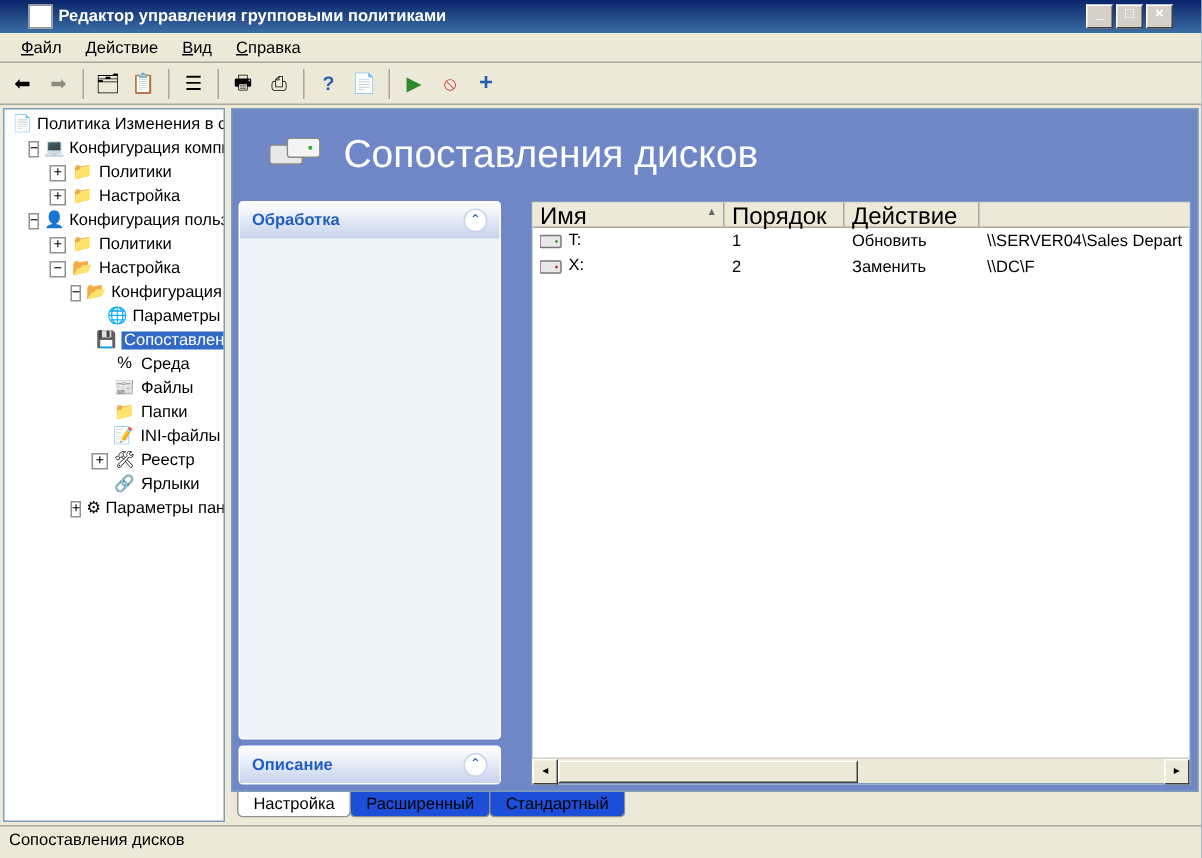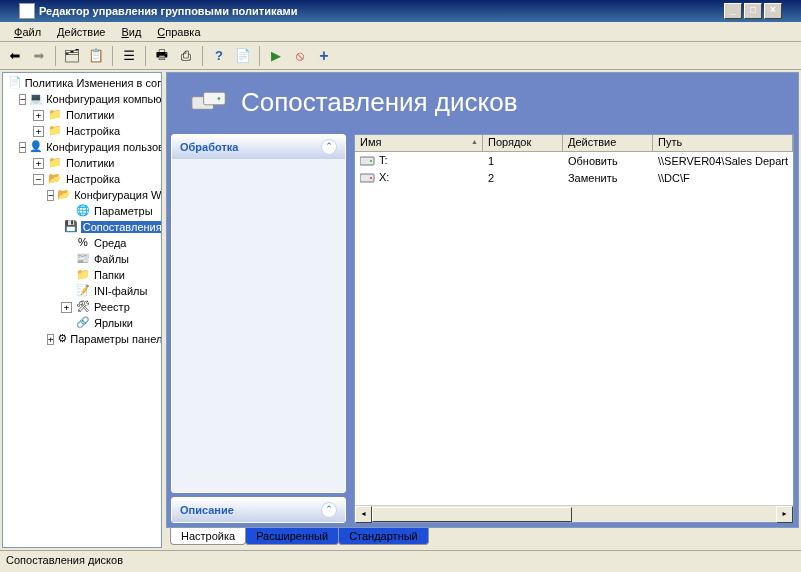--- a/index.html
+++ b/index.html
@@ -20,32 +20,32 @@
 .tree-item .exp { width: 11px; height: 11px; border: 1px solid #919191; background: #fff; text-align: center; line-height: 8px; font-size: 9px; margin-right: 3px; font-family: monospace; }
 .tree-item .noexp { width: 11px; margin-right: 3px; }
 .tree-item .ticon { width: 16px; height: 14px; margin-right: 3px; text-align: center; font-size: 11px; }
 .tree-item.sel .lbl { background: #316ac5; color: #fff; padding: 0 2px; }
 .pad0 { padding-left: 2px; } .pad1 { padding-left: 16px; } .pad2 { padding-left: 30px; } .pad3 { padding-left: 44px; } .pad4 { padding-left: 58px; }
 .right { flex: 1; margin: 2px; display: flex; flex-direction: column; }
 .content { flex: 1; background: #6f87c7; border: 1px solid #7f9db9; padding: 4px; display: flex; flex-direction: column; }
 .header { display: flex; align-items: center; padding: 10px 20px 16px; }
 .header-icon { width: 36px; height: 24px; margin-right: 14px; }
 .header-title { color: #fff; font-size: 26px; font-family: Arial; }
-.body { flex: 1; display: flex; gap: 8px; }
+.body { flex: 1; display: flex; gap: 20px; }
 .leftpanel { width: 175px; display: flex; flex-direction: column; gap: 4px; }
 .panel { background: #eef3fa; border: 1px solid #fff; border-radius: 3px; }
 .panel-hdr { display: flex; align-items: center; justify-content: space-between; padding: 4px 8px; background: linear-gradient(#fff, #c7d3ec); border-radius: 3px 3px 0 0; }
 .panel-hdr .ptitle { color: #215dc6; font-weight: bold; font-size: 11px; }
 .panel-hdr .chev { width: 16px; height: 16px; border-radius: 50%; background: #fff; border: 1px solid #c7d3ec; text-align: center; line-height: 13px; color: #215dc6; font-size: 9px; cursor: pointer; }
 .panel-body { padding: 10px 8px; color: #7a7a7a; font-size: 11px; min-height: 40px; }
 .panel.tall { flex: 1; }
 .panel.tall .panel-body { min-height: 160px; }
 .listarea { flex: 1; background: #fff; border: 1px solid #7f9db9; display: flex; flex-direction: column; }
 .listhdr { display: flex; background: #ece9d8; border-bottom: 1px solid #aca899; height: 17px; }
-.listhdr .col { border-right: 1px solid #aca899; padding: 1px 5px; font-size: 11px; position: relative; }
+.listhdr .col { border-right: 1px solid #aca899; padding: 1px 5px; font-size: 16px; position: relative; }
 .listhdr .col.sorted::after { content: "▲"; font-size: 7px; position: absolute; right: 4px; top: 3px; color: #666; }
 .listrows { flex: 1; overflow: auto; }
 .listrow { display: flex; height: 17px; align-items: center; }
 .listrow > div { padding: 0 5px; font-size: 11px; overflow: hidden; white-space: nowrap; }
 .hscroll { height: 17px; background: #ece9d8; border-top: 1px solid #d4d0c8; display: flex; align-items: center; }
 .hscroll .arr { width: 17px; height: 17px; background: #ece9d8; border: 1px solid #fff; border-right-color: #404040; border-bottom-color: #404040; text-align: center; line-height: 13px; font-size: 8px; cursor: pointer; }
 .hscroll .track { flex: 1; background: repeating-conic-gradient(#ece9d8 0% 25%, #fff 0% 50%) 0 0/2px 2px; }
 .hscroll .thumb { width: 200px; height: 15px; background: #ece9d8; border: 1px solid #fff; border-right-color: #404040; border-bottom-color: #404040; margin: 1px 0; }
 .tabs { height: 20px; display: flex; align-items: flex-start; background: #ece9d8; padding-left: 4px; }
 .tab { padding: 2px 10px; background: #1d4ed8; border: 1px solid #919191; border-top: none; border-radius: 0 0 4px 4px; margin-right: -1px; font-size: 11px; cursor: pointer; }
@@ -205,21 +205,20 @@
                 <span class="ptitle">Описание</span>
                 <span class="chev">⌃</span>
               </div>
           </div>
         </div>
         <div class="listarea">
           <div class="listhdr">
             <div class="col c-name sorted">Имя</div>
             <div class="col c-order">Порядок</div>
             <div class="col c-action">Действие</div>
-            <div class="col c-path">Путь</div>
           </div>
           <div class="listrows">
             <div class="listrow">
               <div class="c-name"><svg class="drv" viewBox="0 0 16 12">
                     <rect x="0" y="2" width="14" height="8" rx="1" fill="#e8e8e8" stroke="#777"></rect>
                     <circle cx="11" cy="6" r="1" fill="#3a3"></circle>
                   </svg><span>T:</span></div>
               <div class="c-order">1</div>
               <div class="c-action">Обновить</div>
               <div class="c-path">\\SERVER04\Sales Depart</div>

